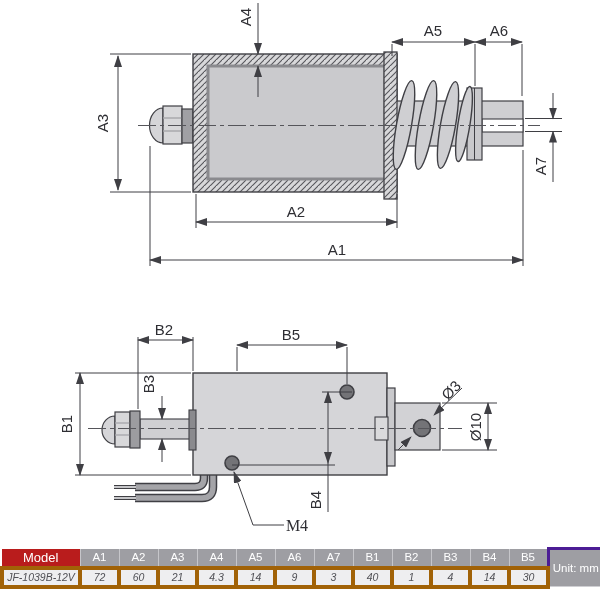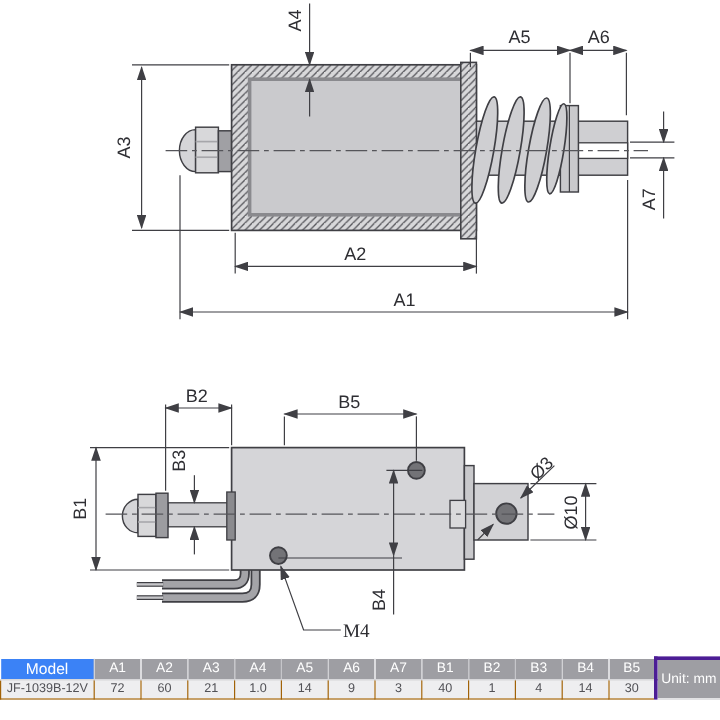--- a/index.html
+++ b/index.html
@@ -8,23 +8,23 @@
   #drawing{position:absolute;left:0;top:0;}
   svg text{font-family:"Liberation Sans",sans-serif;font-size:15px;fill:#2e2e33;}
   svg text.serif{font-family:"Liberation Serif",serif;font-size:16px;}
   
   #spec-table{position:absolute;left:0;top:547px;width:600px;border-collapse:collapse;
               table-layout:fixed;}
   #spec-table td{padding:0;text-align:center;vertical-align:middle;overflow:hidden;
                  white-space:nowrap;}
   tr.hdr td{height:17px;color:#ffffff;font-size:11.5px;background:#9e9ea3;
             border-right:1px solid #c6c6ca;border-bottom:1px solid #cfcfd3;}
-  tr.hdr td.model{background:#3b82f6;font-size:13px;}
+  tr.hdr td.model{background:#b91c1c;font-size:13px;}
   tr.vals td{height:15px;background:#eeeef0;color:#515156;font-size:10.5px;
-             border:1px solid #a16207;}
+             border:4px solid #a16207;font-style:italic;}
   td.unit{background:#fdfdfd;color:#515156;font-size:11px;
           border:3px solid #4c1d95;}
 </style>
 </head>
 <body>
 
 <div id="page">
 
 <svg id="drawing" width="600" height="600" viewBox="0 0 600 600">
   <defs>
@@ -235,21 +235,21 @@
     <td>B3</td>
     <td>B4</td>
     <td>B5</td>
     <td class="unit" rowspan="2">Unit: mm</td>
   </tr>
   <tr class="vals">
     <td>JF-1039B-12V</td>
     <td>72</td>
     <td>60</td>
     <td>21</td>
-    <td>1.0</td>
+    <td>4.3</td>
     <td>14</td>
     <td>9</td>
     <td>3</td>
     <td>40</td>
     <td>1</td>
     <td>4</td>
     <td>14</td>
     <td>30</td>
   </tr>
 </tbody>

